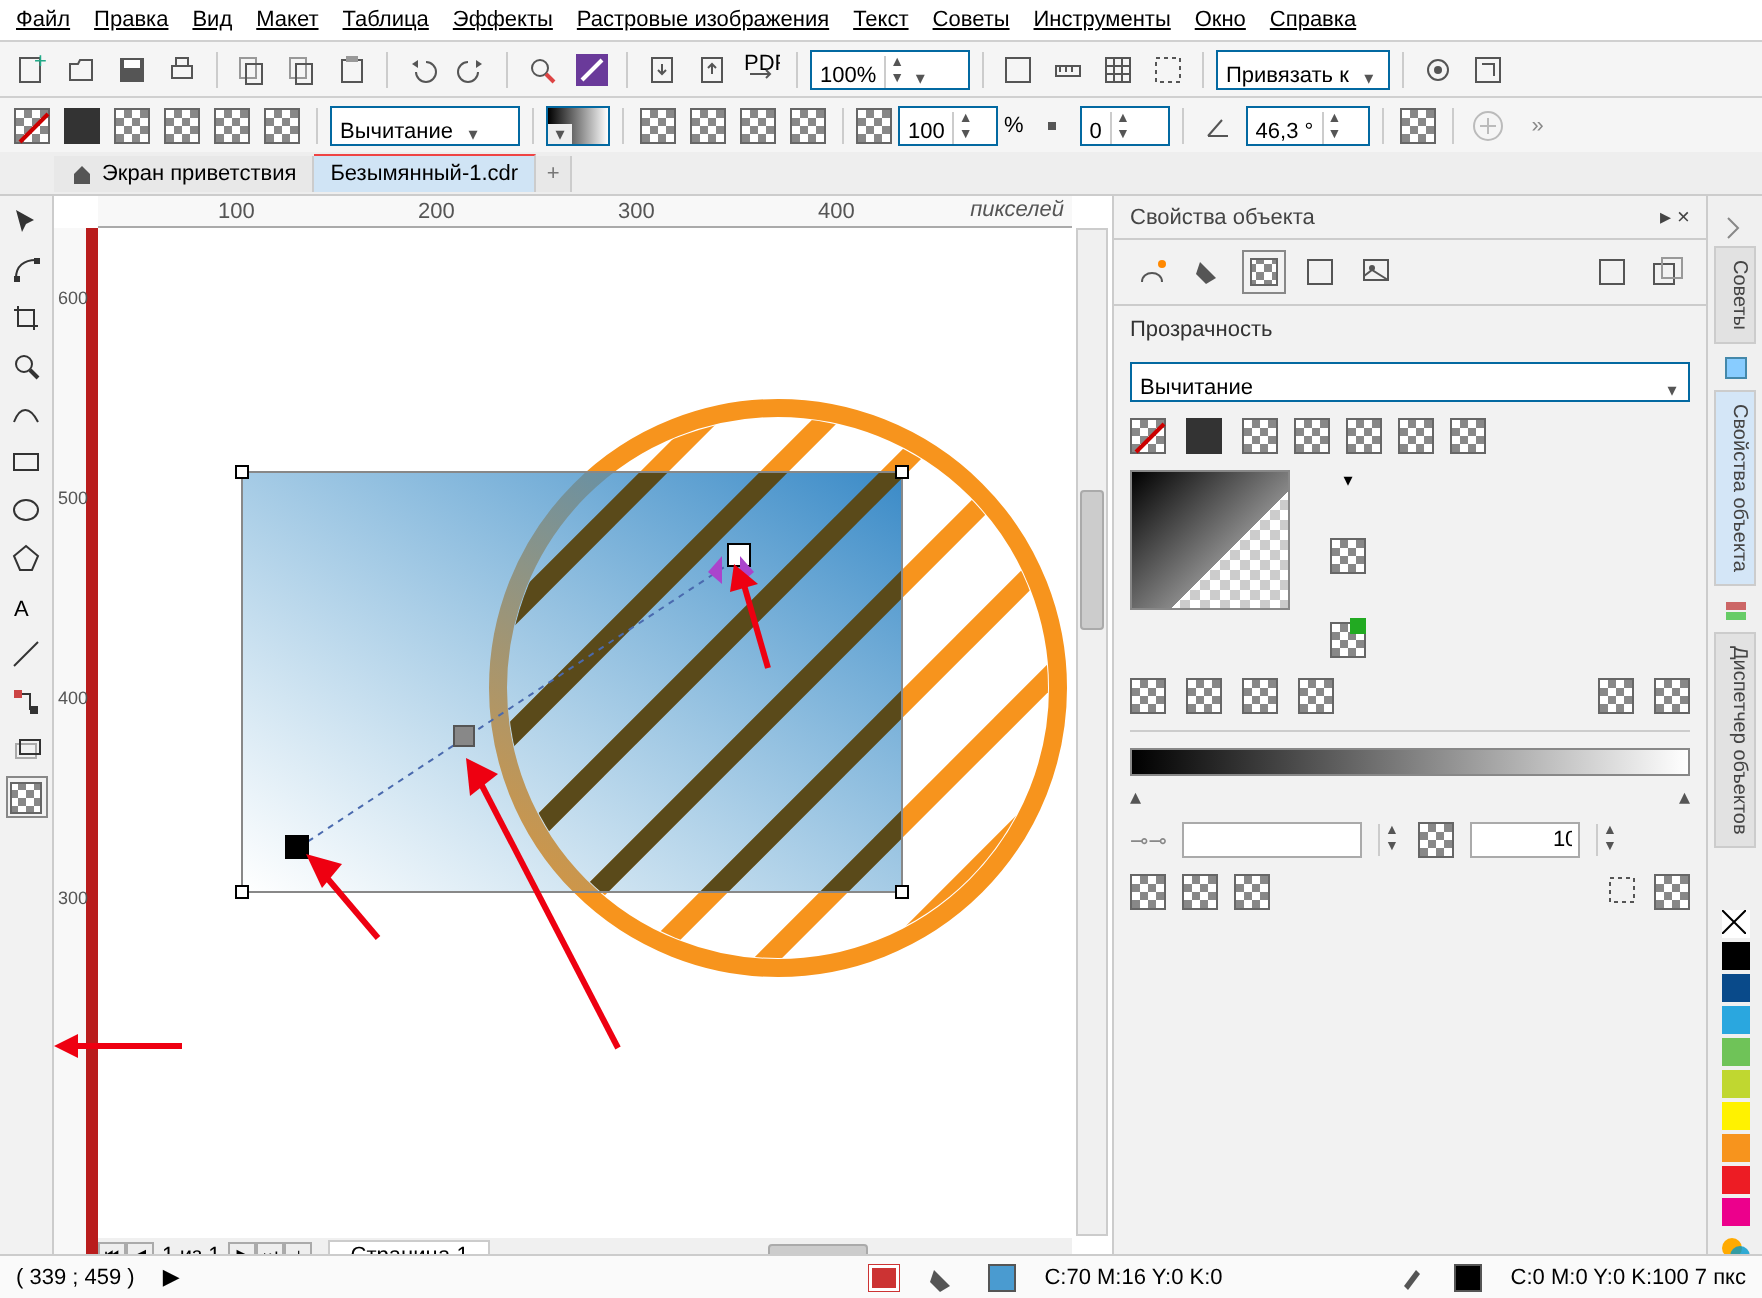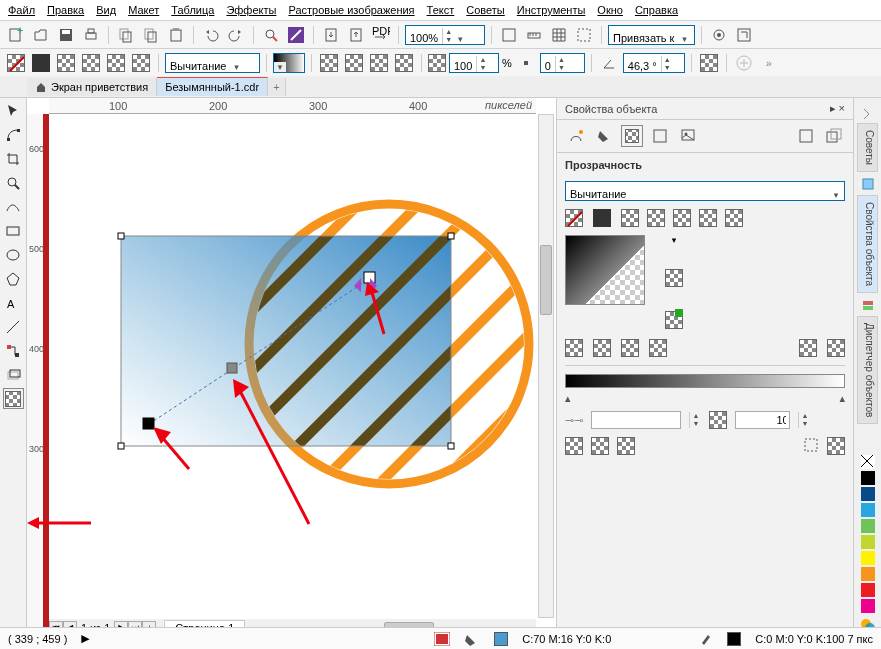--- a/index.html
+++ b/index.html
@@ -33,21 +33,21 @@
 .vscroll .thumb{position:absolute;top:130px;left:1px;width:12px;height:70px;background:#ccc;border:1px solid #aaa;border-radius:2px}
 .hscroll{position:absolute;bottom:22px;left:22px;right:20px;height:17px;background:#f0f0f0;display:flex;align-items:center}
 .hscroll .nav{width:14px;height:14px;border:1px solid #aaa;background:#eee;display:flex;align-items:center;justify-content:center;font-size:8px}
 .hscroll .pg{padding:0 4px;font-size:10px}
 .hscroll .thumb{position:absolute;left:335px;width:50px;height:10px;background:#ccc;border:1px solid #aaa;top:3px;border-radius:2px}
 .palette{position:absolute;bottom:4px;left:22px;right:20px;height:15px;display:flex;align-items:center;gap:0}
 .palette .sw{width:13px;height:13px;border:1px solid #888}
 .panel{width:297px;background:#f2f2f2;border-left:1px solid #ccc;display:flex;flex-direction:column}
 .panel-hdr{padding:4px 8px;border-bottom:1px solid #ccc;color:#444;display:flex;justify-content:space-between;align-items:center}
 .panel-icons{display:flex;gap:6px;padding:5px 8px;align-items:center;border-bottom:1px solid #ccc}
-.panel-sub{padding:6px 8px;font-weight:bold;color:#333}
+.panel-sub{padding:6px 8px;font-weight:normal;color:#333}
 .panel-body{padding:4px 8px;overflow:auto;flex:1}
 .grad-sw{width:80px;height:70px;border:1px solid #888;background:linear-gradient(135deg,#000 0%,#888 60%,transparent 60%), repeating-conic-gradient(#ccc 0 25%,#fff 0 50%) 50%/10px 10px;display:inline-block;vertical-align:top}
 .icon-row{display:flex;gap:8px;margin:6px 0;align-items:center}
 .checker{background:repeating-conic-gradient(#888 0 25%,#fff 0 50%) 50%/8px 8px;width:18px;height:18px;border:1px solid #666;display:inline-block}
 .slider{width:100%;height:14px;border:1px solid #888;background:linear-gradient(90deg,#000,#fff),repeating-conic-gradient(#ccc 0 25%,#fff 0 50%) 50%/8px 8px;background-blend-mode:normal;margin:4px 0}
 .input-sm{border:1px solid #aaa;background:#fff;padding:1px 3px;width:60px;height:18px}
 .right-strip{width:28px;background:#f0f0f0;border-left:1px solid #ccc;display:flex;flex-direction:column;align-items:center;padding-top:4px;gap:1px}
 .vtab{writing-mode:vertical-rl;font-size:10px;padding:6px 2px;color:#444;background:#e2e2e2;border:1px solid #ccc;margin-bottom:2px}
 .vtab.active{background:#d4e6f7}
 .status{position:absolute;bottom:0;left:0;right:0;height:22px;border-top:1px solid #ccc;background:#fafafa;display:flex;align-items:center;padding:0 8px;gap:14px;font-size:11px}

